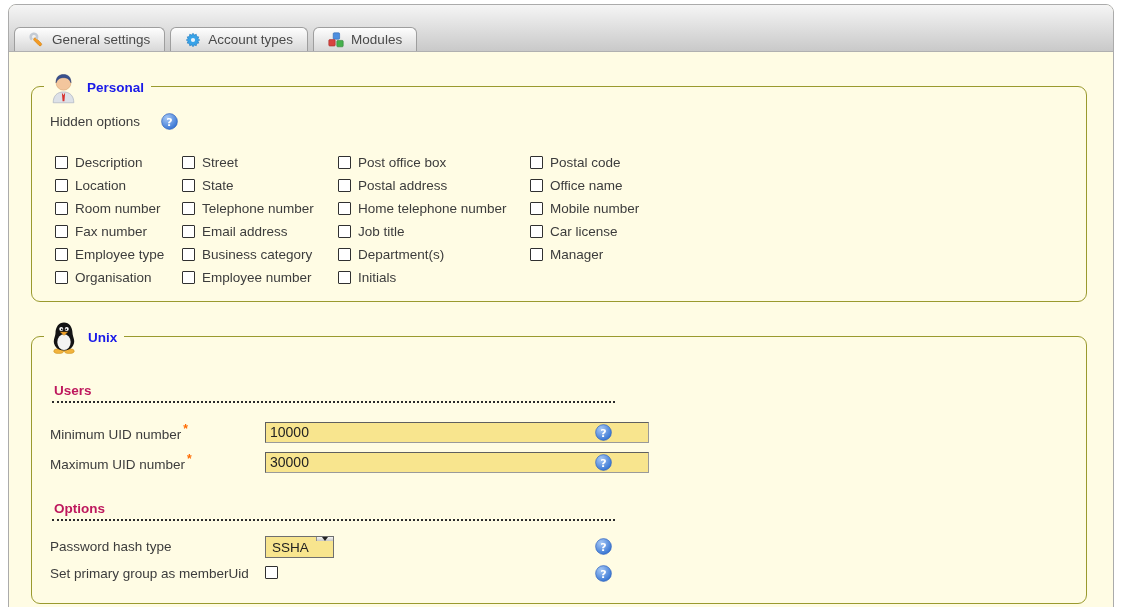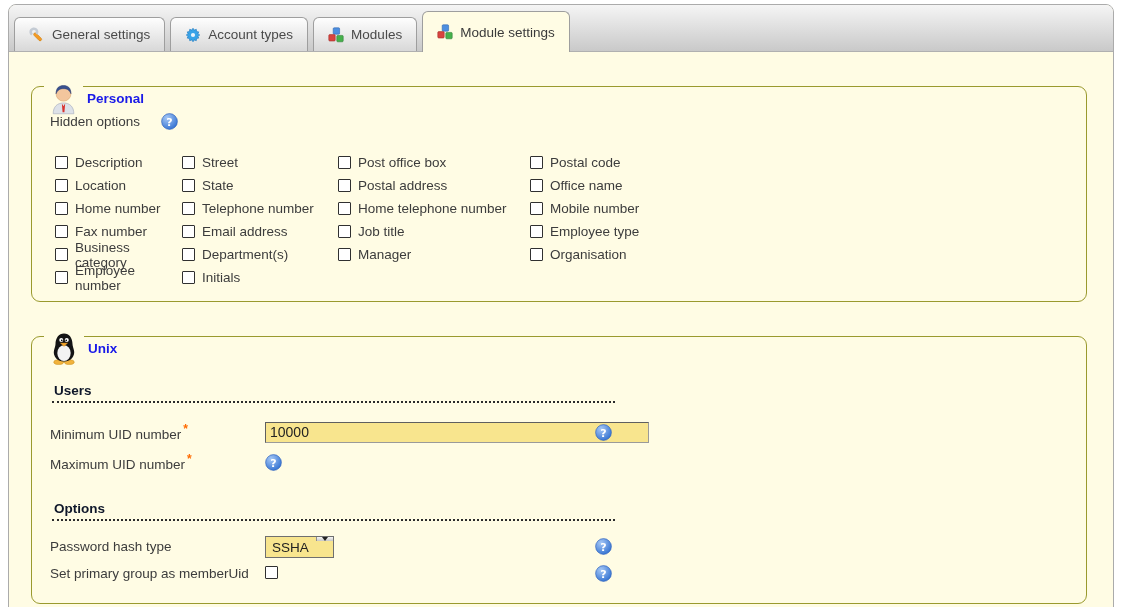--- a/index.html
+++ b/index.html
@@ -13,38 +13,38 @@
     border:1px solid #ABABAB; border-radius:8px; background:#FFFCE4;
   }
   
   .tabbar {
     position:relative; height:47px; padding-left:5px;
     background:linear-gradient(#F5F5F5,#C9C9C9);
     border-bottom:1px solid #B0B0B0; border-radius:7px 7px 0 0;
     display:flex; align-items:flex-end;
   }
   .tab {
-    display:inline-flex; align-items:center; gap:7px; height:34px; padding:0 14px;
+    display:inline-flex; align-items:center; gap:7px; height:24px; padding:0 14px;
     background:linear-gradient(#FEFEFE,#D8D8D8);
     border:1px solid #9E9E9E; border-bottom:none; border-radius:6px 6px 0 0;
     margin-right:5px; color:#4A4A4A; font-size:13.5px; cursor:pointer; white-space:nowrap;
   }
   .tab.active {
     background:#FFFCE4; height:41px; margin-bottom:-1px; z-index:2; color:#3A3A3A;
   }
   .ticon { display:inline-flex; width:16px; height:16px; }
   
   .fieldset {
     position:relative; margin:34px 26px 0 22px;
     border:1px solid #9A9A2E; border-radius:9px;
     padding:26px 18px 12px 18px;
   }
   .fieldset.unix { padding:8px 18px 16px 18px; }
   .legend {
-    position:absolute; top:12px; left:12px; transform:translateY(-52%);
+    position:absolute; top:1px; left:12px; transform:translateY(-52%);
     display:flex; align-items:center;
   }
   .legend-icon { display:inline-flex; background:#FFFCE4; padding:0 3px; }
   .legend-title {
     background:#FFFCE4; padding:0 7px 0 4px;
     color:#1A1AE8; font-weight:bold; font-size:13.5px;
   }
   
   .hidden-options-row { display:flex; align-items:center; gap:21px; font-size:13.5px; }
   .cb-grid {
@@ -52,21 +52,21 @@
     display:grid; grid-template-columns:127px 156px 192px 230px;
     grid-auto-rows:23px; align-items:center;
   }
   .cbcell { display:flex; align-items:center; gap:7px; font-size:13.5px; }
   .checkbox {
     display:inline-block; width:13px; height:13px; flex:0 0 13px;
     background:#FFFFFF; border:1px solid #303030; border-radius:1px; cursor:pointer;
   }
   
   .subheader {
-    width:563px; margin-left:2px; font-size:13.5px; font-weight:bold; color:#0f172a;
+    width:563px; margin-left:2px; font-size:13.5px; font-weight:bold; color:#be185d;
     padding:0 0 3px 2px; border-bottom:2px dotted #2B2B2B;
   }
   .subheader.first { margin-top:38px; }
   .subheader.later { margin-top:24px; }
   .frows { margin-top:14px; }
   .frows.opts { margin-top:12px; }
   .frow {
     display:grid; grid-template-columns:215px 330px 20px; width:567px;
     align-items:center; height:30px; font-size:13.5px;
   }
@@ -130,30 +130,20 @@
       <div class="tab">
         <span class="ticon">
           <svg width="16" height="16" viewBox="0 0 16 16">
             <rect x="5.2" y="0.8" width="6.4" height="6.4" rx="1" fill="#4D8FE0" stroke="#2F66B0" stroke-width="0.6"></rect>
             <rect x="0.8" y="7.6" width="6.4" height="6.4" rx="1" fill="#D9443F" stroke="#A22E2A" stroke-width="0.6"></rect>
             <rect x="8.8" y="8.4" width="6.4" height="6.4" rx="1" fill="#46B14C" stroke="#2F7F35" stroke-width="0.6"></rect>
           </svg>
         </span>
         <span>Modules</span>
       </div>
-      <div class="tab active">
-        <span class="ticon">
-          <svg width="16" height="16" viewBox="0 0 16 16">
-            <rect x="5.2" y="0.8" width="6.4" height="6.4" rx="1" fill="#4D8FE0" stroke="#2F66B0" stroke-width="0.6"></rect>
-            <rect x="0.8" y="7.6" width="6.4" height="6.4" rx="1" fill="#D9443F" stroke="#A22E2A" stroke-width="0.6"></rect>
-            <rect x="8.8" y="8.4" width="6.4" height="6.4" rx="1" fill="#46B14C" stroke="#2F7F35" stroke-width="0.6"></rect>
-          </svg>
-        </span>
-        <span>Module settings</span>
-      </div>
     </div>
 
   <div class="panel">
 
     <section class="fieldset">
       <div class="legend">
         <span class="legend-icon">
           <svg width="33" height="33" viewBox="0 0 32 32">
             <path d="M6 31 C6 24 10 20.5 16 20.5 C22 20.5 26 24 26 31 Z" fill="#DDE1E8" stroke="#B4BAC6" stroke-width="0.8"></path>
             <path d="M14.4 21 L16 23.6 L17.6 21 L16.9 29.5 L15.1 29.5 Z" fill="#D8322E"></path>
@@ -202,21 +192,21 @@
           <div class="cbcell">
             <span class="checkbox"></span>
             <span>Postal address</span>
           </div>
           <div class="cbcell">
             <span class="checkbox"></span>
             <span>Office name</span>
           </div>
           <div class="cbcell">
             <span class="checkbox"></span>
-            <span>Home number</span>
+            <span>Room number</span>
           </div>
           <div class="cbcell">
             <span class="checkbox"></span>
             <span>Telephone number</span>
           </div>
           <div class="cbcell">
             <span class="checkbox"></span>
             <span>Home telephone number</span>
           </div>
           <div class="cbcell">
@@ -227,20 +217,24 @@
             <span class="checkbox"></span>
             <span>Fax number</span>
           </div>
           <div class="cbcell">
             <span class="checkbox"></span>
             <span>Email address</span>
           </div>
           <div class="cbcell">
             <span class="checkbox"></span>
             <span>Job title</span>
+          </div>
+          <div class="cbcell">
+            <span class="checkbox"></span>
+            <span>Car license</span>
           </div>
           <div class="cbcell">
             <span class="checkbox"></span>
             <span>Employee type</span>
           </div>
           <div class="cbcell">
             <span class="checkbox"></span>
             <span>Business category</span>
           </div>
           <div class="cbcell">
@@ -293,20 +287,21 @@
           <span><input class="tinput" type="text" value="10000" style=""></span>
           <span class="help-slot">
               <svg width="17" height="17" viewBox="0 0 17 17">
                 <circle cx="8.5" cy="8.5" r="7.9" fill="url(#helpGrad)" stroke="#2A5CB8" stroke-width="0.6"></circle>
                 <text x="8.5" y="12.6" text-anchor="middle" font-size="11" font-weight="bold" fill="#FFFFFF" font-family="DejaVu Sans, sans-serif">?</text>
               </svg>
             </span>
         </div>
         <div class="frow">
           <span><span>Maximum UID number</span><sup class="req">*</sup></span>
+          <span><input class="tinput" type="text" value="30000" style=""></span>
           <span class="help-slot">
               <svg width="17" height="17" viewBox="0 0 17 17">
                 <circle cx="8.5" cy="8.5" r="7.9" fill="url(#helpGrad)" stroke="#2A5CB8" stroke-width="0.6"></circle>
                 <text x="8.5" y="12.6" text-anchor="middle" font-size="11" font-weight="bold" fill="#FFFFFF" font-family="DejaVu Sans, sans-serif">?</text>
               </svg>
             </span>
         </div>
       </div>
 
       <div class="subheader later">Options</div>

